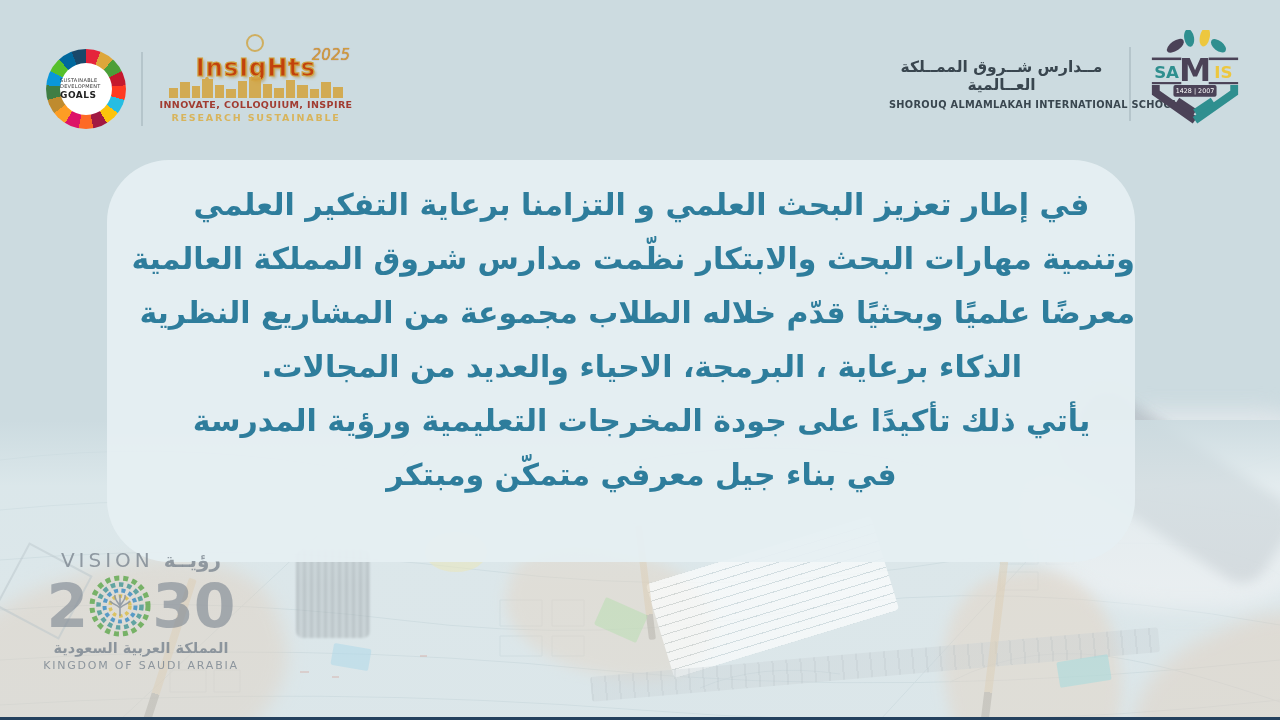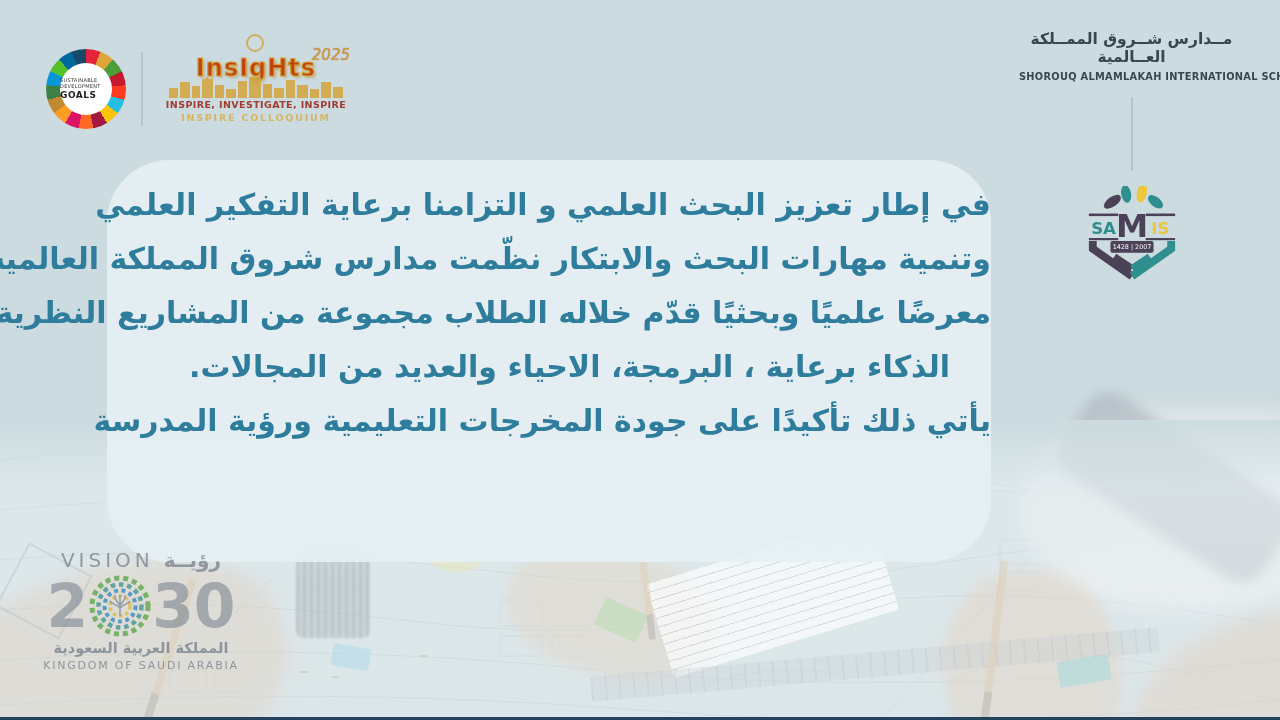--- a/index.html
+++ b/index.html
@@ -49,29 +49,29 @@
   .insights { position:relative; width:196px; height:102px; text-align:center; }
   .ins-emblem { position:absolute; left:88px; top:-4px; width:18px; height:18px; border:2px solid #cfa23e; border-radius:50%; opacity:.8; }
   .ins-year { position:absolute; right:4px; top:8px; font-size:15px; font-weight:normal; font-style:italic; color:#cf9e3a; text-shadow:0 0 1px #b0564a; }
   .ins-title { margin-top:16px; font-size:24px; font-weight:800; letter-spacing:1px; color:#c2410c;
                -webkit-text-stroke:1.2px #cfa23e; text-shadow:2px 2px 3px rgba(178,138,58,.55); }
   .ins-sky { display:block; margin:-6px auto 0; opacity:.9; }
   .ins-tag { font-size:9.5px; font-weight:700; letter-spacing:.4px; color:#a13c31; margin-top:1px; white-space:nowrap; }
   .ins-sub { font-size:9.5px; font-weight:700; letter-spacing:1.8px; color:#d8b45c; margin-top:2px; white-space:nowrap; }
 
   
-  .hdr-right { position:absolute; right:36px; top:30px; display:flex; align-items:center; gap:15px;flex-direction:column; }
+  .hdr-right { position:absolute; right:36px; top:30px; display:flex; align-items:center; gap:15px; }
   .school { text-align:center; width:225px; color:#39464f; }
   .school-ar { font-size:15.5px; font-weight:bold; direction:rtl; }
   .school-en { font-size:9.8px; font-weight:600; letter-spacing:.3px; margin-top:5px; white-space:nowrap; }
   .samis-svg { display:block; }
   .samis-svg text { font-family:"DejaVu Sans", sans-serif; }
 
   
-  .panel { position:absolute; left:107px; top:160px; width:884px; height:402px; border-radius:62px;
+  .panel { position:absolute; left:107px; top:160px; width:1028px; height:402px; border-radius:62px;
            background:rgba(229,239,242,.94); padding-top:18px;padding-left:41px; }
   .panel p { direction:rtl; text-align:center; font-size:30px; font-weight:bold; color:#2e7d9c; line-height:54px; white-space:nowrap; }
 
   
   .vision { position:absolute; left:36px; top:548px; width:210px; text-align:center; color:rgba(124,134,144,.8); }
   .v-row1 { display:flex; justify-content:center; align-items:baseline; gap:10px; font-size:20px; }
   .v-row1 .v-en { letter-spacing:4px; }
   .v-row1 .v-ar { font-weight:bold; }
   .v-row2 { display:flex; justify-content:center; align-items:center; margin-top:2px; }
   .v-digit { font-size:60px; font-weight:bold; color:rgba(126,136,147,.62); line-height:60px; }
@@ -153,22 +153,22 @@
             <rect x="107" y="12" width="10" height="10"></rect>
           <rect x="119" y="4" width="9" height="18"></rect>
             <rect x="130" y="9" width="11" height="13"></rect>
           <rect x="143" y="13" width="9" height="9"></rect>
             <rect x="154" y="6" width="10" height="16"></rect>
           <rect x="166" y="11" width="10" height="11"></rect>
           <circle cx="89" cy="1" r="2.2"></circle>
             <circle cx="40" cy="2.5" r="1.8"></circle>
         </g>
       </svg>
-      <div class="ins-tag">INSPIRE, INVESTIGATE, INSPIRE</div>
-      <div class="ins-sub">INSPIRE COLLOQUIUM</div>
+      <div class="ins-tag">INNOVATE, COLLOQUIUM, INSPIRE</div>
+      <div class="ins-sub">RESEARCH SUSTAINABLE</div>
     </div>
   </div>
 
   <div class="hdr-right">
     <div class="school">
       <div class="school-ar">مــدارس شــروق الممــلكة العــالمية</div>
       <div class="school-en">SHOROUQ ALMAMLAKAH INTERNATIONAL SCHOOL</div>
     </div>
     <div class="vdiv"></div>
     <svg class="samis-svg" width="98" height="108" viewBox="0 0 100 110">
@@ -191,20 +191,21 @@
       <text x="50" y="64.5" font-size="6.5" fill="#ffffff" text-anchor="middle">1428 | 2007</text>
     </svg>
   </div>
 
   <div class="panel">
     <p>في إطار تعزيز البحث العلمي و التزامنا برعاية التفكير العلمي</p>
     <p>وتنمية مهارات البحث والابتكار نظّمت مدارس شروق المملكة العالمية</p>
     <p>معرضًا علميًا وبحثيًا قدّم خلاله الطلاب مجموعة من المشاريع النظرية</p>
     <p>الذكاء برعاية ، البرمجة، الاحياء والعديد من المجالات.</p>
     <p>يأتي ذلك تأكيدًا على جودة المخرجات التعليمية ورؤية المدرسة</p>
+    <p>في بناء جيل معرفي متمكّن ومبتكر</p>
   </div>
 
   <div class="vision">
     <div class="v-row1">
       <span class="v-en">VISION</span>
       <span class="v-ar">رؤيــة</span>
     </div>
     <div class="v-row2">
       <span class="v-digit">2</span>
       <svg width="64" height="64" viewBox="-32 -32 64 64">

